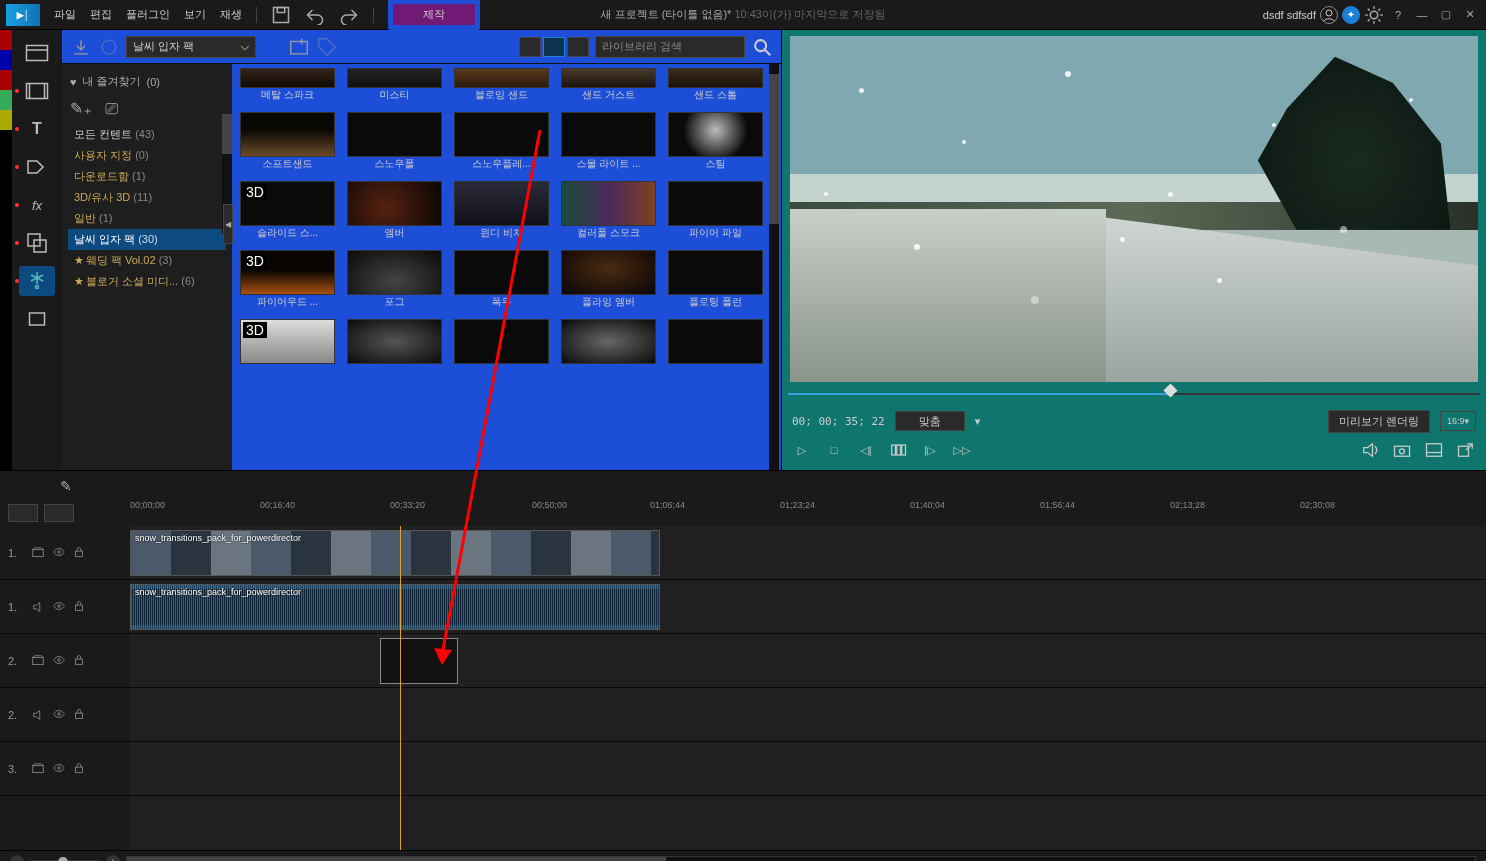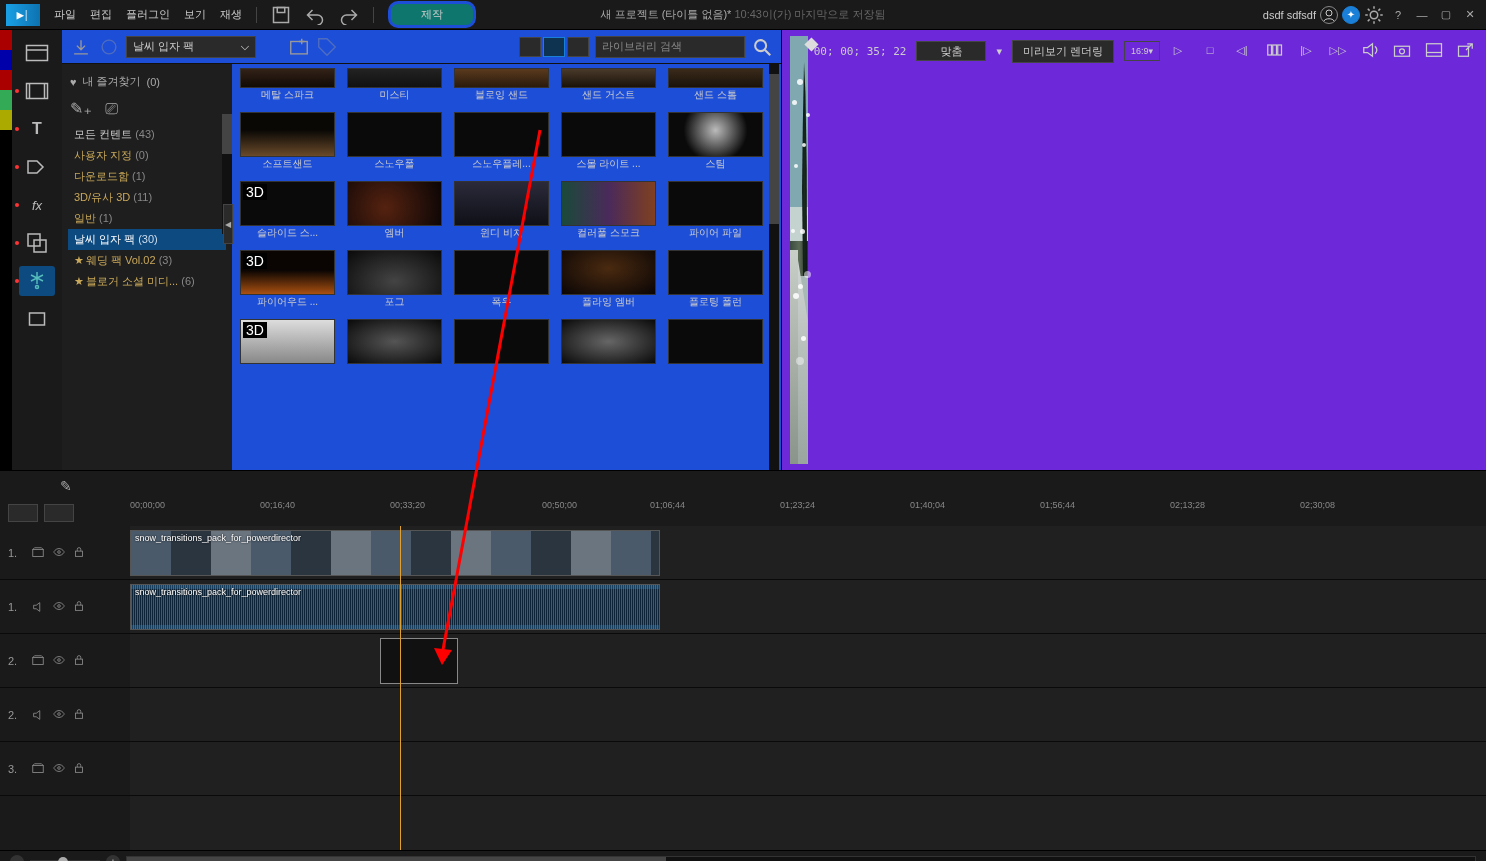--- a/index.html
+++ b/index.html
@@ -4,21 +4,21 @@
 <style>
 * { margin: 0; padding: 0; box-sizing: border-box; }
 body { background: #0f0f0f; color: #ccc; font-family: "Malgun Gothic", sans-serif; font-size: 11px; width: 1486px; height: 861px; overflow: hidden; position: relative; }
 
 
 .menubar { height: 30px; background: #1a1a1a; display: flex; align-items: center; padding: 0 6px; gap: 14px; border-bottom: 1px solid #000; }
 .app-icon { width: 34px; height: 22px; background: linear-gradient(90deg,#1aa0e6,#0d72b0); display: flex; align-items: center; justify-content: center; color: #fff; font-size: 9px; font-weight: bold; }
 .menubar .menu-item { color: #ccc; cursor: pointer; }
 .menubar .sep { width: 1px; height: 16px; background: #444; }
 .menubar .icon-btn { width: 20px; height: 20px; display: inline-flex; align-items: center; justify-content: center; color: #aaa; }
-.menubar .produce-btn { padding: 3px 30px; background: #0f766e; border: 3px solid #1d4ed8; border-radius: 10px; }
+.menubar .produce-btn { padding: 3px 30px; background: #701a75; border: 5px solid #1d4ed8; border-radius: 2px; }
 .menubar .title-center { position: absolute; left: 50%; transform: translateX(-50%); color: #aaa; }
 .menubar .title-center .saved { color: #666; }
 .menubar .right-group { margin-left: auto; display: flex; align-items: center; gap: 4px; }
 .circle-icon { width: 18px; height: 18px; border-radius: 50%; border: 1px solid #888; display: inline-flex; align-items: center; justify-content: center; font-size: 10px; }
 .circle-icon.blue { background: #1a7fd6; border-color: #1a7fd6; color: #fff; }
 
 
 .main { display: flex; height: 440px; }
 .side-rail { width: 12px; background: linear-gradient(to bottom, #a00 0 20px, #00a 20px 40px, #a00 40px 60px, #3a5 60px 80px, #aa0 80px 100px, #000 100px); }
 .tool-rail { width: 50px; background: #1a1a1a; display: flex; flex-direction: column; align-items: center; padding-top: 8px; gap: 8px; }
@@ -52,21 +52,21 @@
 .thumbs { flex: 1; overflow: hidden; padding: 4px 8px; display: flex; flex-wrap: wrap; gap: 10px 12px; align-content: flex-start; position: relative; }
 .thumb { width: 95px; display: flex; flex-direction: column; align-items: center; }
 .thumb .img { width: 95px; height: 45px; background: #111; border: 1px solid #333; position: relative; overflow: hidden; }
 .thumb .img .badge3d { position: absolute; left: 2px; top: 2px; background: #000; color: #fff; font-size: 14px; padding: 0 3px; }
 .thumb .lbl { color: #ccc; font-size: 10px; text-align: center; white-space: nowrap; overflow: hidden; text-overflow: ellipsis; width: 95px; }
 .thumb.half .img { height: 20px; }
 .thumbs .vscroll { position: absolute; right: 2px; top: 0; width: 10px; height: 100%; background: #111; }
 .thumbs .vscroll .vth { position: absolute; top: 10px; width: 100%; height: 150px; background: #444; }
 
 
-.preview { flex: 1; display: flex; flex-direction: row; background: #6d28d9; padding: 6px; }
+.preview { flex: 1; display: flex; flex-direction: column; background: #0f766e; padding: 6px; }
 .preview-img { flex: 1; background: linear-gradient(to bottom, #7fa8b0 0 40%, #c5d3d0 40% 55%, #a8b8b5 55% 100%); position: relative; margin: 0 2px; }
 .preview-img .snow { position: absolute; border-radius: 50%; background: rgba(255,255,255,0.85); }
 .preview-timeline { height: 16px; position: relative; margin: 4px 0; }
 .preview-timeline .track { position: absolute; left: 0; right: 0; top: 7px; height: 2px; background: #333; }
 .preview-timeline .fill { position: absolute; left: 0; width: 55%; top: 7px; height: 2px; background: #38a0e0; }
 .preview-timeline .head { position: absolute; left: 55%; top: 3px; width: 10px; height: 10px; background: #ddd; transform: rotate(45deg) translateX(-50%); }
 .preview-ctrl { height: 30px; display: flex; align-items: center; gap: 10px; padding: 0 4px; }
 .preview-ctrl .tc { font-family: monospace; color: #ccc; }
 .preview-ctrl .fit { width: 70px; height: 20px; background: #2a2a2a; border: 1px solid #444; display: flex; align-items: center; justify-content: center; }
 .preview-ctrl .render-btn { margin-left: auto; padding: 3px 10px; border: 1px solid #444; background: #2a2a2a; color: #ccc; }
@@ -478,21 +478,21 @@
 <div class="timeline">
   <div style="position:relative;height:26px;background:#1a1a1a;">
     <div class="tl-top">
       <div class="zbtn"></div>
       <div class="zbtn"></div>
     </div>
     <div class="tl-ruler" id="ruler">
         <span class="tick" style="left: 0px;">00;00;00</span>
         <span class="tick" style="left: 130px;">00;16;40</span>
         <span class="tick" style="left: 260px;">00;33;20</span>
-        <span class="tick" style="left: 412px;">00;50;00</span>
+        <span class="tick" style="left: 402px;">00;50;00</span>
         <span class="tick" style="left: 520px;">01;06;44</span>
         <span class="tick" style="left: 650px;">01;23;24</span>
         <span class="tick" style="left: 780px;">01;40;04</span>
         <span class="tick" style="left: 910px;">01;56;44</span>
         <span class="tick" style="left: 1040px;">02;13;28</span>
         <span class="tick" style="left: 1170px;">02;30;08</span>
       </div>
   </div>
   <div class="tl-body">
     <div class="track-headers" id="track-headers">

